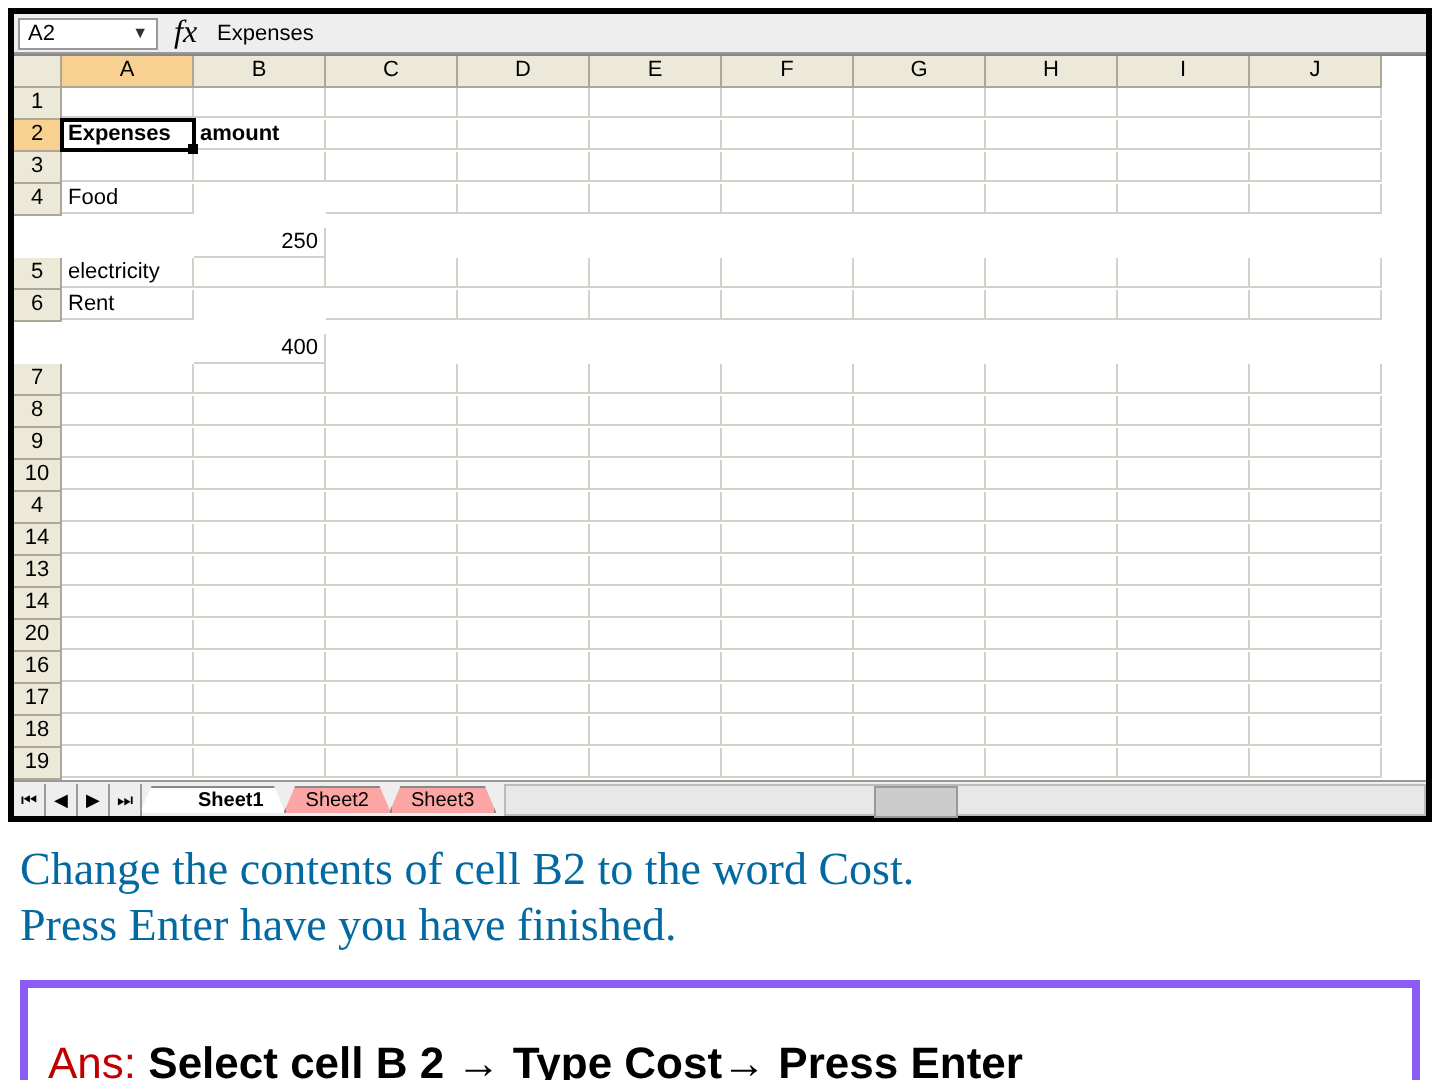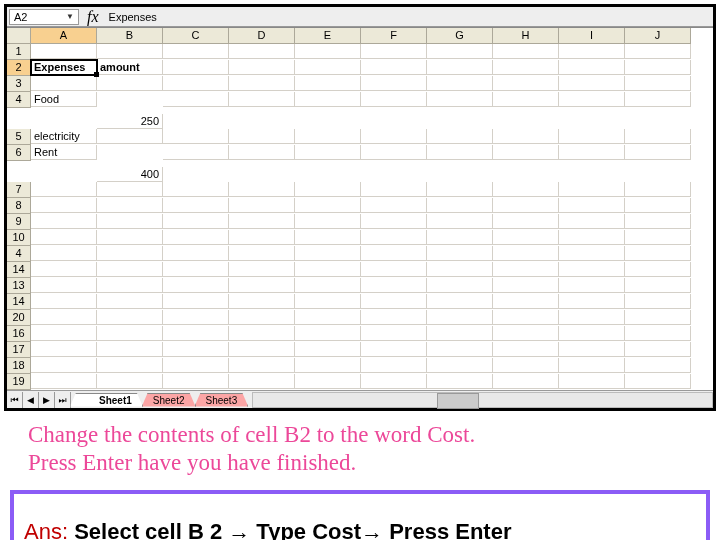--- a/index.html
+++ b/index.html
@@ -137,22 +137,22 @@
     position: absolute;
     left: 40%;
     width: 40px;
     height: 100%;
     background: #ccc;
     border: 1px solid #999;
   }
   .instruction1 {
     font-family: 'Times New Roman', serif;
     font-size: 23px;
-    color: #ec4899;
-    padding: 6px 10px 2px 28px;
+    color: #0369a1;
+    padding: 6px 10px 2px 10px;
     line-height: 1.2;
   }
   .answer-box {
     border: 4px solid #8b5cf6;
     margin: 12px 10px 4px 10px;
     padding: 25px 10px;
     background: #fff;
   }
   .answer-text {
     font-family: Arial, sans-serif;

